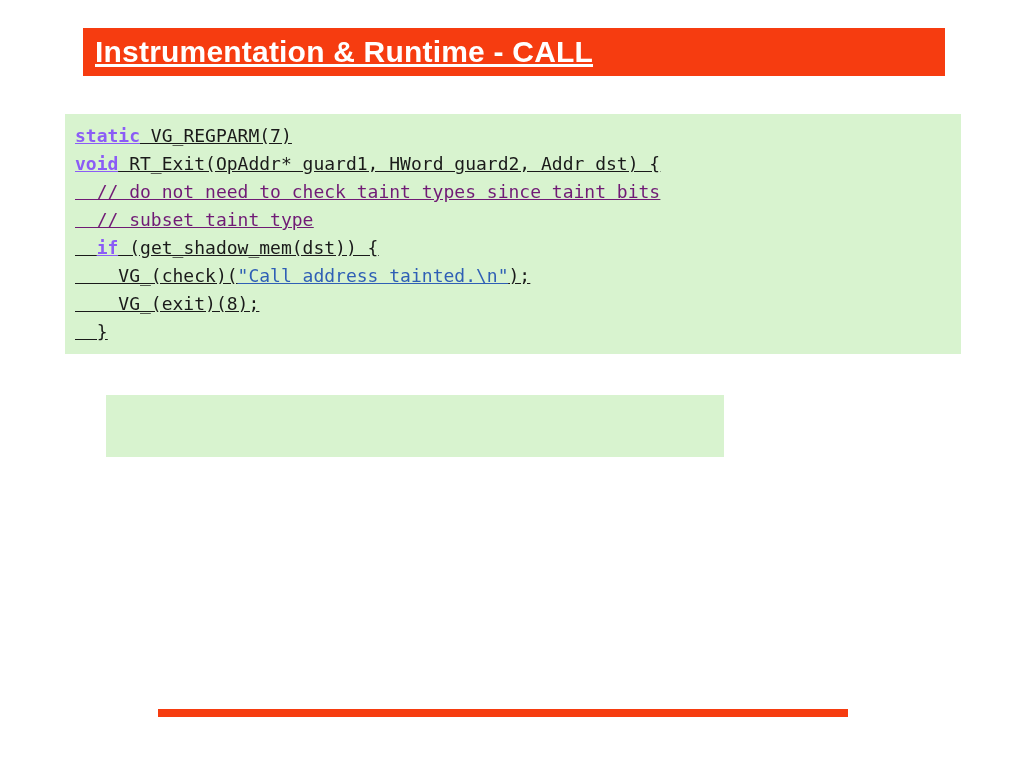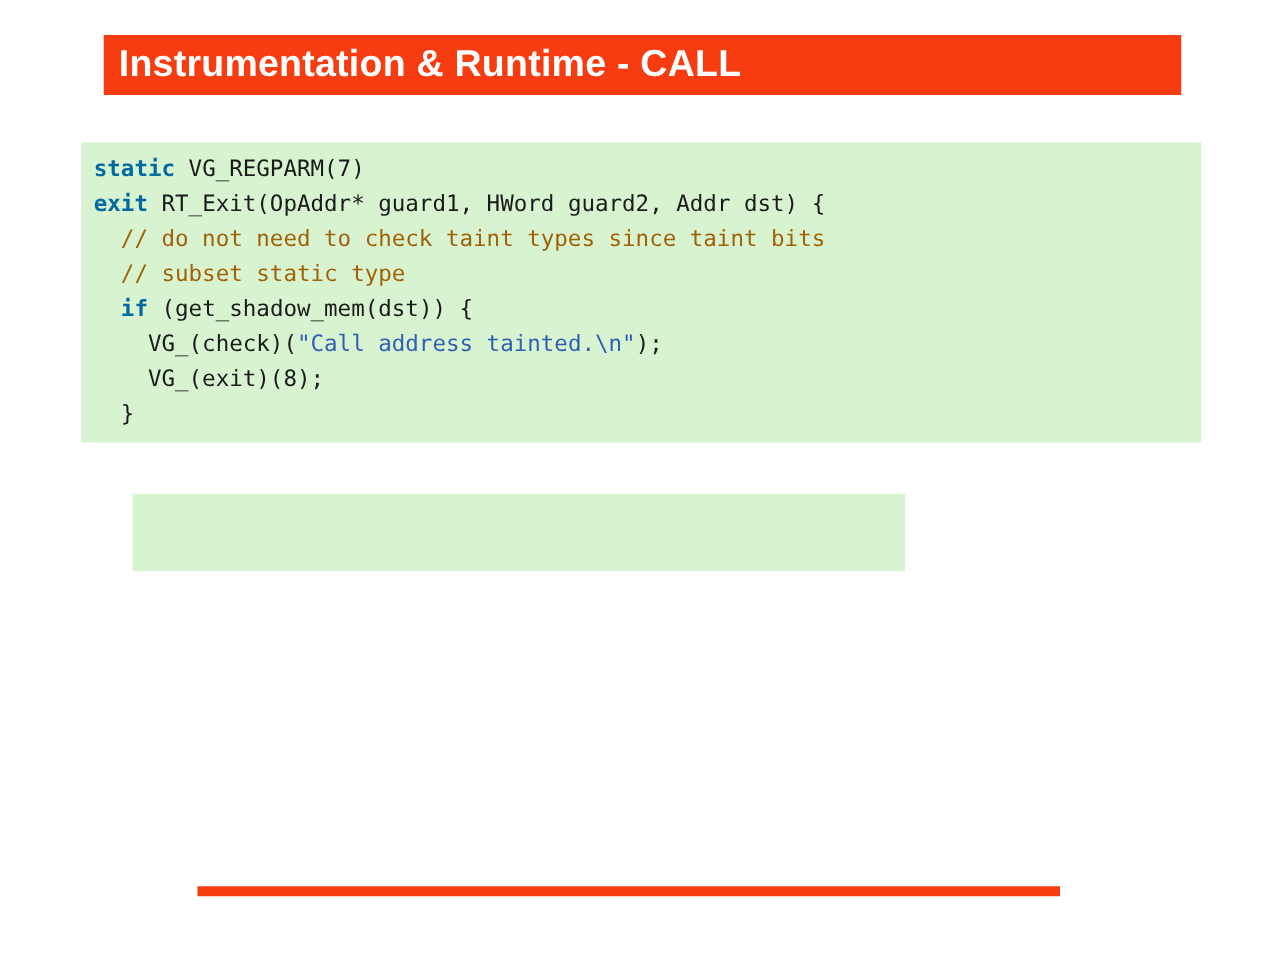--- a/index.html
+++ b/index.html
@@ -1,15 +1,15 @@
 <!DOCTYPE html>
 <html><head>
 <meta charset="utf-8">
 <style>
-  * { margin: 0; padding: 0; box-sizing: border-box; }
+  * { margin: 0; padding: 0; box-sizing: border-box; text-decoration: underline; }
   body {
     width: 1024px;
     height: 768px;
     background: #ffffff;
     font-family: "Helvetica Neue", Helvetica, Arial, sans-serif;
     position: relative;
     overflow: hidden;
   }
   .title-bar {
     position: absolute;
@@ -34,22 +34,22 @@
     top: 114px;
     width: 896px;
     background: #d8f3cf;
     padding: 8px 10px 8px 10px;
     font-family: "DejaVu Sans Mono", Menlo, Consolas, "Courier New", monospace;
     font-size: 18px;
     line-height: 28px;
     color: #1a1a1a;
     white-space: pre;
   }
-  .kw { color: #0369a1; font-weight: 700; }
-  .cmt { color: #a16207; }
+  .kw { color: #8b5cf6; font-weight: 700; }
+  .cmt { color: #701a75; }
   .str { color: #2f5fb5; }
   .green-box-2 {
     position: absolute;
     left: 106px;
     top: 395px;
     width: 618px;
     height: 62px;
     background: #d8f3cf;
   }
   .bottom-bar {
@@ -62,23 +62,23 @@
   }
 </style>
 </head>
 <body>
 
 <div class="title-bar">
   <span class="title-text">Instrumentation &amp; Runtime - CALL</span>
 </div>
 
 <div class="code-block"><span class="kw">static</span><span> VG_REGPARM(7)</span>
-<span class="kw">exit</span><span> RT_Exit(OpAddr* guard1, HWord guard2, Addr dst) {</span>
+<span class="kw">void</span><span> RT_Exit(OpAddr* guard1, HWord guard2, Addr dst) {</span>
 <span class="cmt">  // do not need to check taint types since taint bits</span>
-<span class="cmt">  // subset static type</span>
+<span class="cmt">  // subset taint type</span>
 <span>  </span><span class="kw">if</span><span> (get_shadow_mem(dst)) {</span>
 <span>    VG_(check)(</span><span class="str">"Call address tainted.\n"</span><span>);</span>
 <span>    VG_(exit)(8);</span>
 <span>  }</span></div>
 
 <div class="green-box-2"></div>
 
 <div class="bottom-bar"></div>
 
 </body></html>

